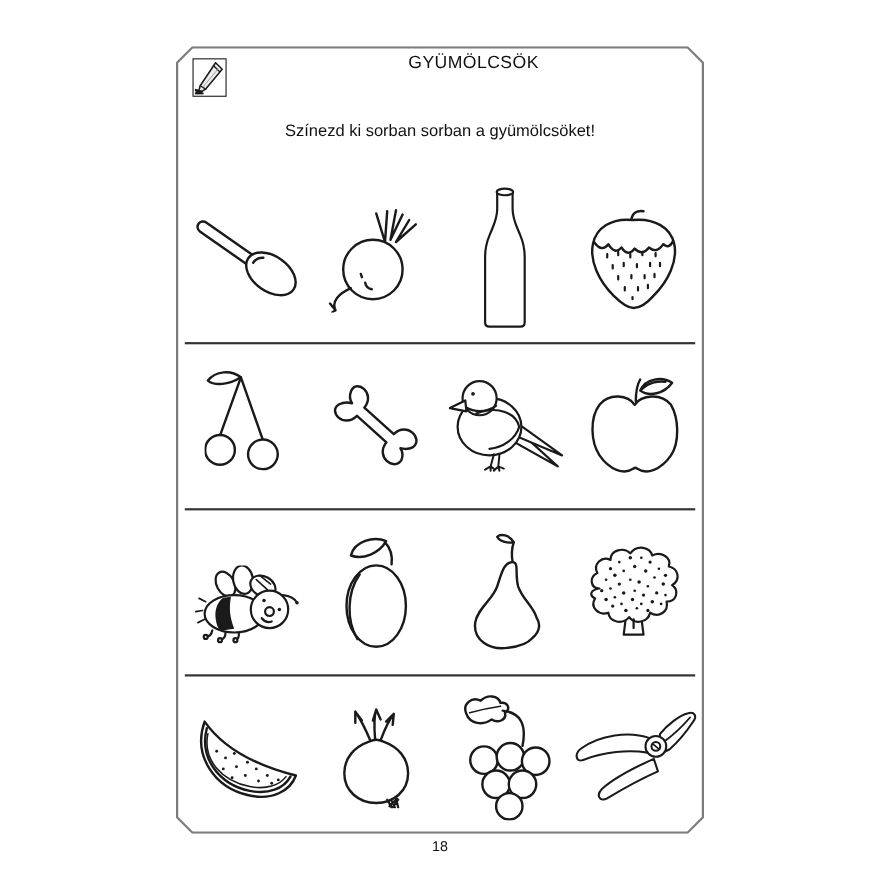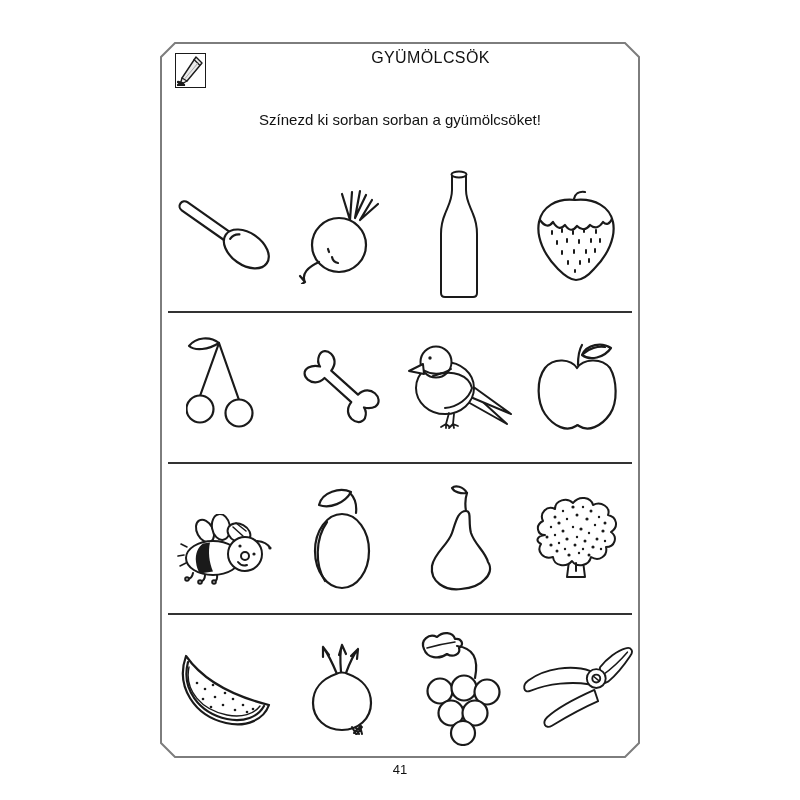--- a/index.html
+++ b/index.html
@@ -298,13 +298,13 @@
           <path d="M88,22 C95,13 107,4 115,2 C121,0 124,5 120,10 C114,19 105,30 97,37 L86,42 Z"></path>
           <path d="M91,30 C101,23 111,13 117,6" fill="none" stroke-width="1.6"></path>
           <circle cx="84" cy="34" r="10"></circle>
           <circle cx="84" cy="34" r="4.2"></circle>
           <path d="M81,31.5 l6,5" fill="none" stroke-width="1.6"></path>
         </g>
       </svg>
     </div>
   </div>
 
-<div class="page-number" data-name="page-number">41</div>
+<div class="page-number" data-name="page-number">18</div>
 
 </body></html>

